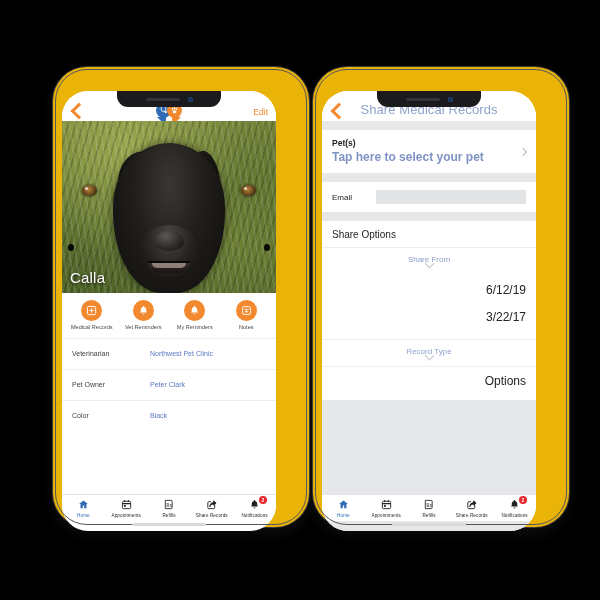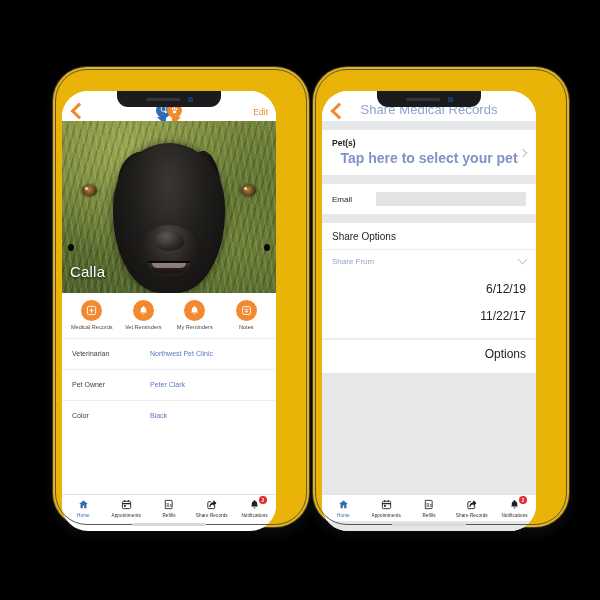--- a/index.html
+++ b/index.html
@@ -115,21 +115,21 @@
     width:30px;height:20px;border-radius:50% 50% 48% 48%/55% 55% 45% 45%;
     background:radial-gradient(ellipse at 40% 25%, #5d5854 0%, #2b2825 60%, #101010 100%);}
   .nostril{position:absolute;top:123px;width:6px;height:7px;border-radius:50%;background:#070707;}
   .nostril.l{left:95px;} .nostril.r{right:95px;}
   .mouth{position:absolute;left:50%;top:140px;transform:translateX(-50%);
     width:42px;height:12px;border-radius:0 0 22px 22px;
     background:linear-gradient(#3a2e2c,#17110f);border-top:2px solid #0a0909;}
   .mouth::after{content:"";position:absolute;left:4px;top:0;width:34px;height:5px;
     border-radius:0 0 18px 18px;background:#d8c6bb;opacity:.55;}
   .pet-name{
-    position:absolute;left:8px;bottom:13px;color:#fff;font-size:15px;
+    position:absolute;left:8px;bottom:7px;color:#fff;font-size:15px;
     text-shadow:0 1px 3px rgba(0,0,0,.85);letter-spacing:.2px;
   }
 
   .quick-row{
     display:flex;justify-content:space-around;align-items:flex-start;
     padding:7px 4px 6px 4px;background:#fff;
   }
   .quick{width:48px;display:flex;flex-direction:column;align-items:center;cursor:pointer;}
   .qcircle{
     width:21px;height:21px;border-radius:50%;background:#f2892f;
@@ -158,35 +158,35 @@
     background:#e8262c;color:#fff;font-size:5px;display:flex;
     align-items:center;justify-content:center;font-weight:bold;
   }
 
   
   .form-bg{background:#e6e7e9;height:100%;padding-top:0;}
   .card{background:#fff;}
   .gap{height:9px;}
   .row-pets{padding:8px 10px 9px 10px;position:relative;cursor:pointer;font-weight:bold;}
   .pets-title{font-size:8.5px;color:#232323;margin-bottom:2px;}
-  .pets-sub{font-size:14px;color:#7f93c4;text-align:center;}
+  .pets-sub{font-size:12px;color:#7f93c4;}
   .chev-right{
     position:absolute;right:10px;top:50%;width:6px;height:6px;margin-top:-3px;
     border-top:1.3px solid #b9bcc2;border-right:1.3px solid #b9bcc2;transform:rotate(45deg);
   }
   .row-email{display:flex;align-items:center;padding:7px 10px;height:30px;}
   .email-label{font-size:8px;color:#232323;margin-right:24px;}
   .email-input{
     flex:1;height:14px;background:#e3e4e6;border:none;border-radius:1px;
     font-size:8px;color:#232323;padding:0 4px;font-family:"Liberation Sans",sans-serif;
   }
   .section-head{padding:8px 10px 7px 10px;font-size:10px;color:#232323;}
   .select-row{
-    display:flex;align-items:center;justify-content:space-between;
-    padding:7px 10px;border-top:1px solid #edeef0;cursor:pointer;
+    display:flex;align-items:center;justify-content:center;
+    padding:7px 10px;border-top:1px solid #edeef0;cursor:pointer;flex-direction:column;
   }
   .select-label{font-size:8px;color:#8fa3cc;}
   .chev-down{width:7px;height:7px;border-bottom:1.3px solid #c3c6cb;border-right:1.3px solid #c3c6cb;transform:rotate(45deg);margin-top:-4px;}
   .opt-row{
     padding:6px 10px;text-align:right;font-size:12px;color:#232323;
     border-top:1px solid transparent;cursor:pointer;
   }
   .opt-row.first{padding-top:8px;}
   .divider{height:1px;background:#edeef0;}
 </style>
@@ -388,25 +388,29 @@
 
         <div class="card">
           <div class="section-head">Share Options</div>
 
           <div class="select-row">
             <div class="select-label">Share From</div>
             <div class="chev-down"></div>
           </div>
 
           <div class="opt-row first">6/12/19</div>
-          <div class="opt-row">11/22/17</div>
+          <div class="opt-row">3/22/17</div>
 
           <div style="height:9px"></div>
           <div class="divider"></div>
 
+          <div class="select-row" style="border-top:none;">
+            <div class="select-label">Record Type</div>
+            <div class="chev-down"></div>
+          </div>
 
           <div class="divider"></div>
           <div class="opt-row">Options</div>
           <div style="height:6px"></div>
         </div>
       </div>
 
       <div class="tabbar">
         <div class="tab active">
           <div class="ticon">

